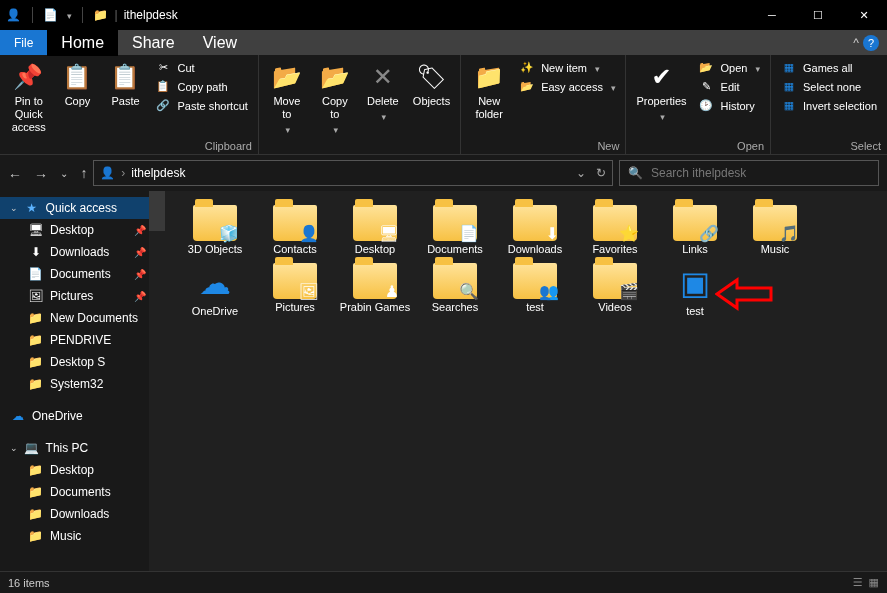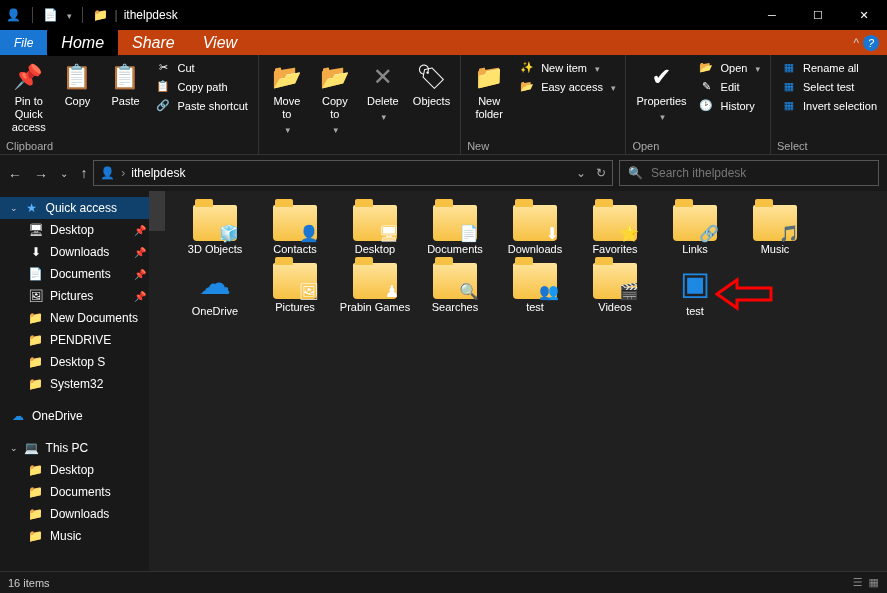--- a/index.html
+++ b/index.html
@@ -6,32 +6,32 @@
 body { background: #000; color: #fff; width: 887px; height: 593px; overflow: hidden; font-size: 12px; }
 
 .titlebar { height: 30px; background: #000; display: flex; align-items: center; }
 .titlebar-left { display: flex; align-items: center; gap: 6px; padding-left: 6px; }
 .titlebar-left .ico { width: 16px; height: 16px; display: flex; align-items: center; justify-content: center; }
 .sep-v { width: 1px; height: 16px; background: #444; margin: 0 4px; }
 .title-text { font-size: 12px; color: #fff; }
 .wincontrols { margin-left: auto; display: flex; }
 .wincontrols div { width: 46px; height: 30px; display: flex; align-items: center; justify-content: center; font-size: 11px; color: #fff; }
 
-.menubar { height: 25px; background: #c2410c; display: flex; align-items: stretch; position: relative; font-style: italic; }
+.menubar { height: 25px; background: #404040; display: flex; align-items: stretch; position: relative; }
 .menu-file { background: #1976d2; color: #fff; padding: 0 14px; display: flex; align-items: center; font-size: 12px; }
 .menu-tab { padding: 0 14px; display: flex; align-items: center; font-size: 16px; color: #fff; }
 .menu-tab.active { background: #000; position: relative; }
 .menu-tab.active::after { content:""; position:absolute; left:0; right:0; bottom:-1px; height:2px; background:#000; }
 .menubar-right { margin-left: auto; display: flex; align-items: center; gap: 4px; padding-right: 8px; }
 .help-icon { width: 16px; height: 16px; border-radius: 50%; background: #1976d2; color: #fff; display: flex; align-items: center; justify-content: center; font-size: 11px; }
 
 .ribbon { height: 100px; background: #191919; display: flex; border-bottom: 1px solid #333; }
 .ribbon-group { display: flex; flex-direction: column; padding: 4px 6px 2px; border-right: 1px solid #333; }
 .ribbon-group-content { flex: 1; display: flex; align-items: flex-start; gap: 4px; }
-.ribbon-group-label { text-align: left; font-size: 11px; color: #aaa; padding-top: 2px; }
+.ribbon-group-label { text-align: right; font-size: 11px; color: #aaa; padding-top: 2px; }
 .big-btn { display: flex; flex-direction: column; align-items: center; justify-content: flex-start; gap: 2px; padding: 2px 4px; min-width: 44px; text-align: center; font-size: 11px; color: #fff; line-height: 1.2; }
 .big-btn .icon-slot { height: 32px; display: flex; align-items: center; justify-content: center; font-size: 24px; }
 .small-btn-col { display: flex; flex-direction: column; gap: 2px; }
 .small-btn { display: flex; align-items: center; gap: 6px; padding: 2px 4px; font-size: 11px; color: #fff; white-space: nowrap; }
 .small-btn .icon-slot { width: 16px; display: flex; justify-content: center; }
 .check-icon::before { content: "▦"; color:#1e88e5; }
 
 .navbar { height: 36px; background: #191919; display: flex; align-items: center; gap: 6px; padding: 0 8px; }
 .nav-arrows { display: flex; align-items: center; gap: 12px; color: #ccc; }
 .nav-arrows span { font-size: 14px; }
@@ -206,25 +206,25 @@
       </div>
     </div>
     <div class="ribbon-group-label">Open</div>
   </div>
 
   <div class="ribbon-group" style="border-right:none">
     <div class="ribbon-group-content">
       <div class="small-btn-col">
         <div class="small-btn">
             <span class="icon-slot check-icon"></span>
-            <span>Rename all</span>
+            <span>Games all</span>
           </div>
         <div class="small-btn">
             <span class="icon-slot check-icon"></span>
-            <span>Select test</span>
+            <span>Select none</span>
           </div>
         <div class="small-btn">
             <span class="icon-slot check-icon"></span>
             <span>Invert selection</span>
           </div>
       </div>
     </div>
     <div class="ribbon-group-label">Select</div>
   </div>
 </div>

